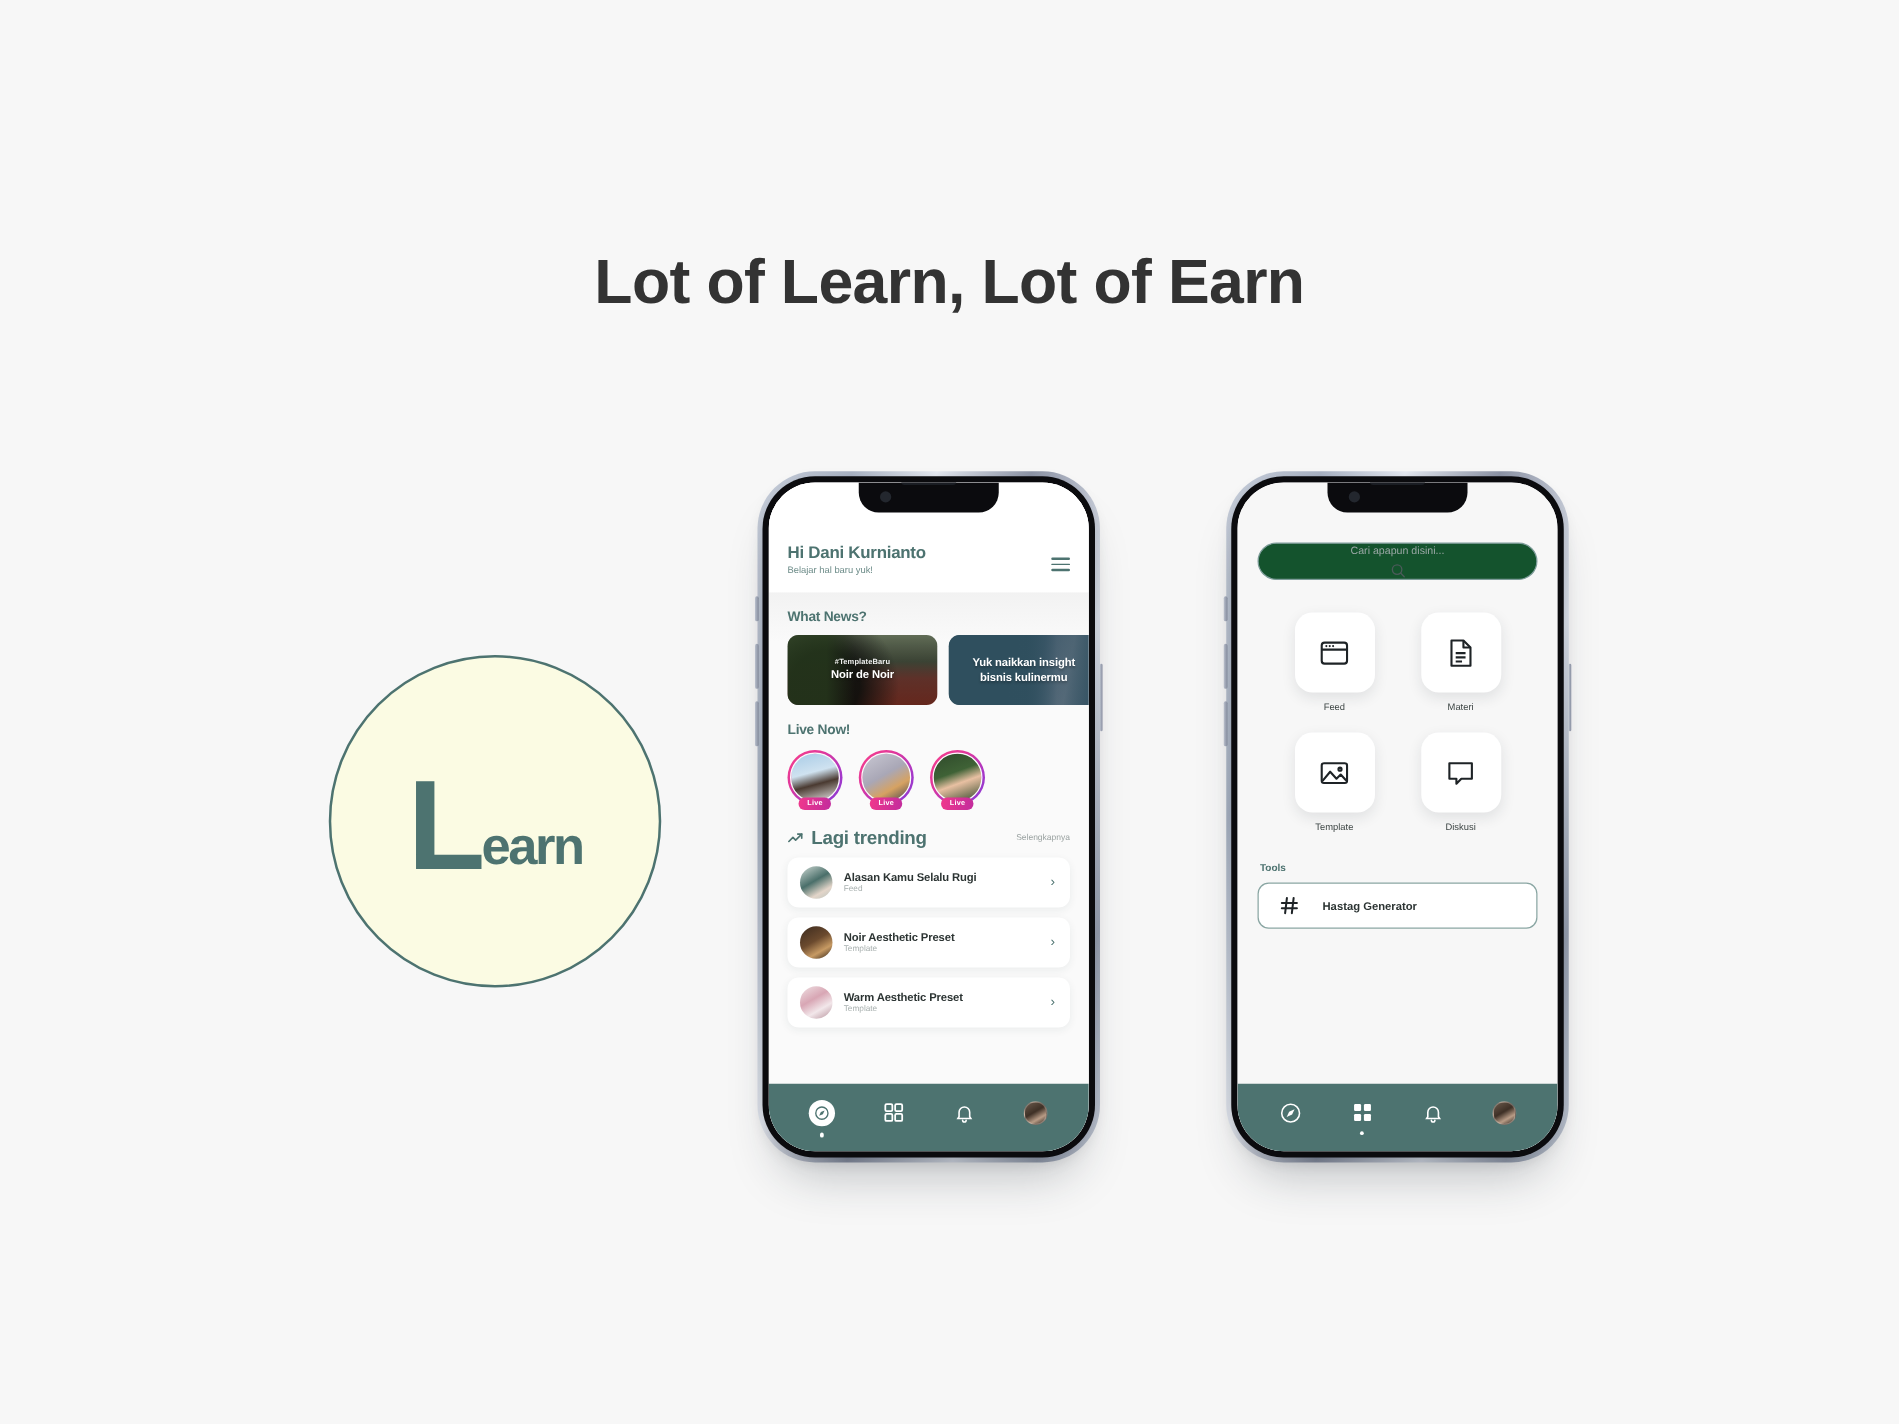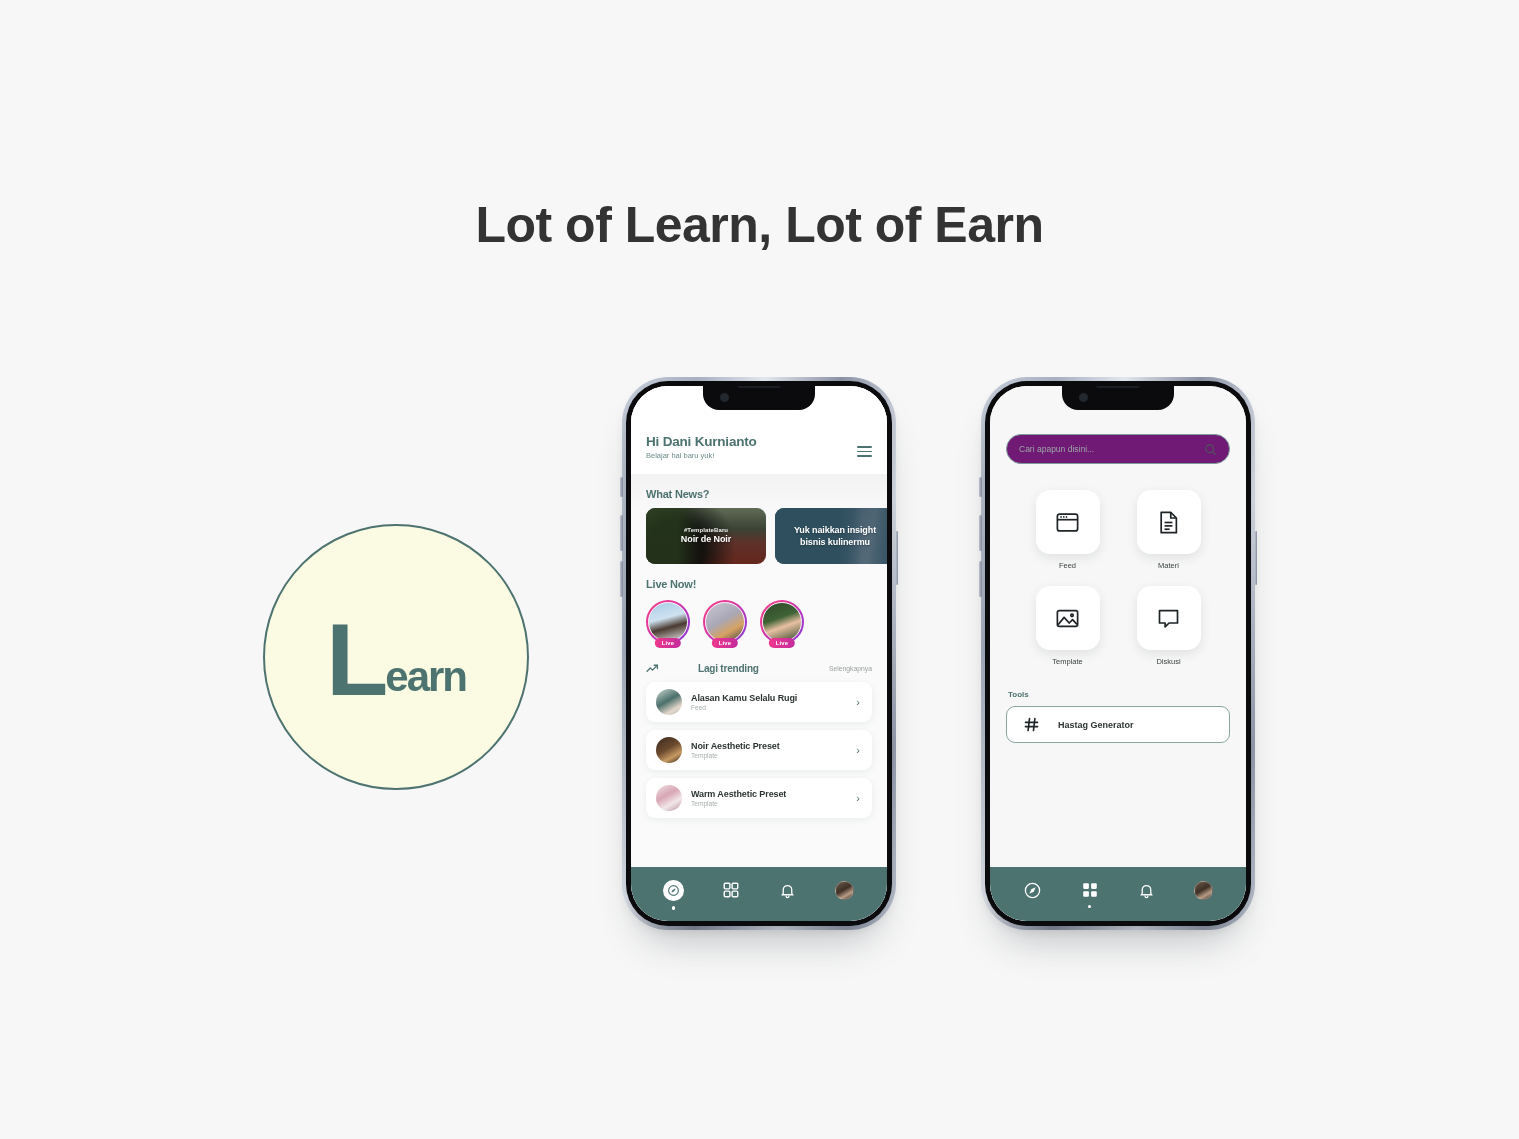--- a/index.html
+++ b/index.html
@@ -73,21 +73,21 @@
   }
   .phone::before {
     
     content: "";
     position: absolute;
     inset: -4px;
     border-radius: 46px;
     background: linear-gradient(105deg,#cbd2de 0%,#aab3c4 18%,#e6eaf2 34%,#8d94a6 52%,#dfe4ee 72%,#9aa2b3 88%,#c6cdd9 100%);
     z-index: -1;
   }
-  .phone-1 { left: 626px; top: 381px; }
+  .phone-1 { left: 610px; top: 381px; }
   .phone-2 { left: 985px; top: 381px; }
 
   .side-btn {
     position: absolute;
     width: 2.5px;
     background: linear-gradient(90deg,#c6cdd9,#8d94a6);
     border-radius: 2px;
     z-index: -1;
   }
   .sb-mute  { left: -6px; top: 96px;  height: 20px; }
@@ -292,25 +292,24 @@
 
   
   .trend-head {
     display: flex;
     align-items: center;
     justify-content: space-between;
     padding: 8px 15px 7px 15px;
   }
   .trend-left { display: flex; align-items: center; gap: 6px; }
   .trend-title {
-    font-size: 10px;
+    font-size: 15px;
     font-weight: bold;
     color: #4d7370;
     letter-spacing: -0.2px;
-    margin-left: 33px;
   }
   .trend-more { font-size: 6.8px; color: #9aa2a1; }
 
   .trend-card {
     margin: 0 15px 8px 15px;
     background: #ffffff;
     border-radius: 9px;
     padding: 7px 10px;
     display: flex;
     align-items: center;
@@ -391,25 +390,26 @@
     display: flex;
     flex-direction: column;
   }
   .p2-content { flex: 1; padding: 0 16px; overflow: hidden; }
 
   .searchbar {
     margin-top: 48px;
     height: 30px;
     border: 1.2px solid #7d9c99;
     border-radius: 16px;
-    background: #701a75;
+    background: #14532d;
     display: flex;
     align-items: center;
     justify-content: space-between;
     padding: 0 12px;
+    flex-direction: column;
   }
   .search-ph { font-size: 8.5px; color: #9aa7a5; }
 
   .grid-apps {
     display: grid;
     grid-template-columns: 1fr 1fr;
     gap: 16px 22px;
     padding: 26px 22px 0 22px;
   }
   .app-cell { display: flex; flex-direction: column; align-items: center; cursor: pointer; }

